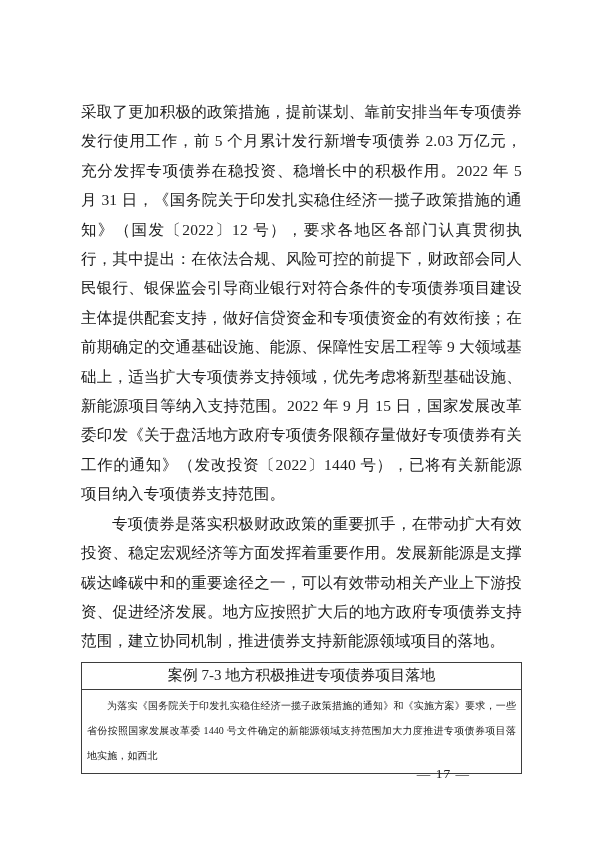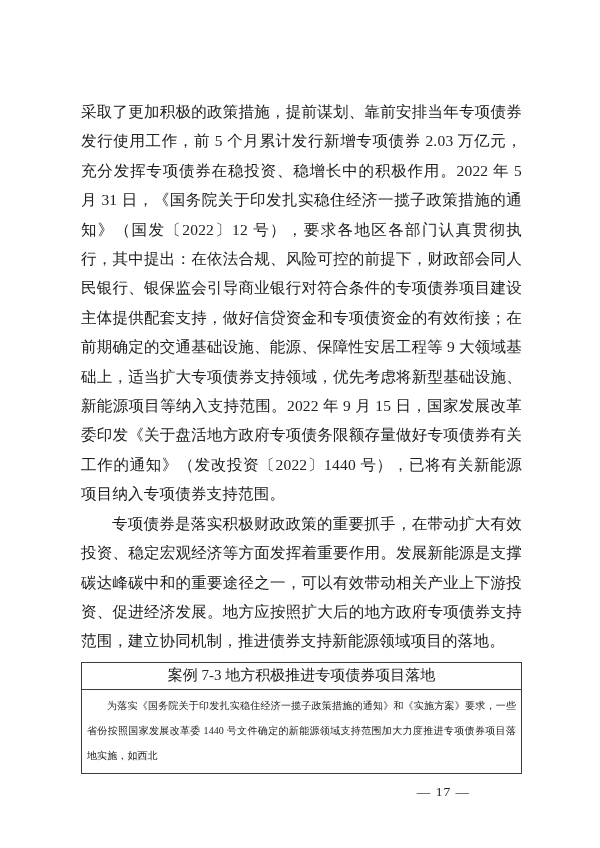--- a/index.html
+++ b/index.html
@@ -61,21 +61,21 @@
     text-align: justify;
     text-justify: inter-ideograph;
     text-indent: 2em;
     color: var(--text-color, #212121);
     padding: 3px 5px 5px 5px;
     letter-spacing: 0.1px;
   }
 
   .page-number {
     position: absolute;
-    top: 784px;
+    top: 766px;
     right: 80px;
     font-size: 13.5px;
     color: var(--text-color, #33373d);
     letter-spacing: 1px;
     font-family: "Liberation Serif", "DejaVu Serif", serif;
   }
 </style>
 </head>
 <body>
 

